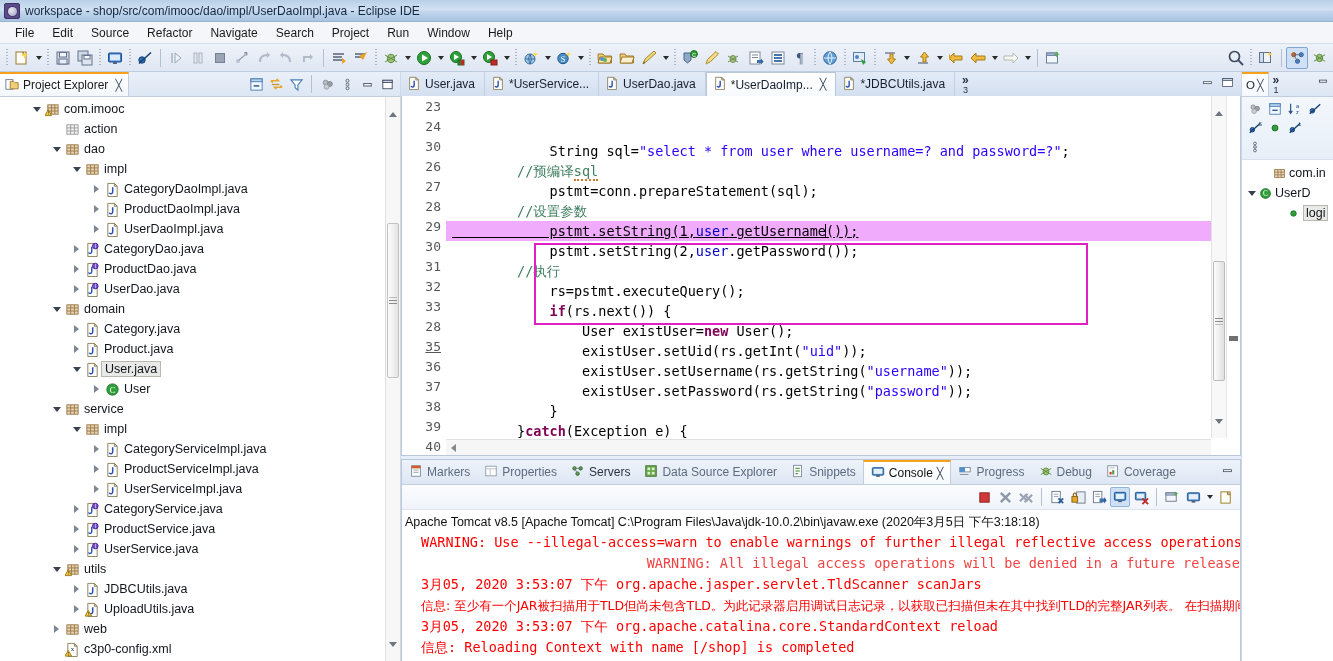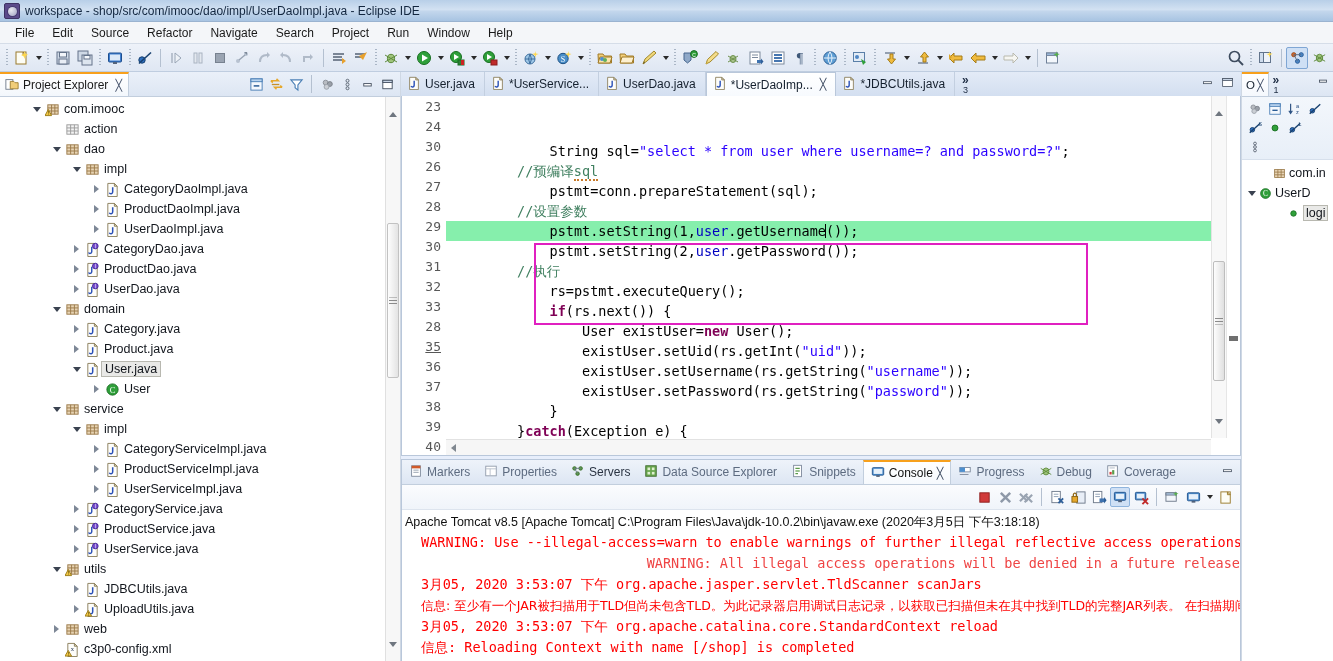--- a/index.html
+++ b/index.html
@@ -281,21 +281,21 @@
     flex: 1 1 auto; min-width: 0;
     position: relative;
     font-family: "DejaVu Sans Mono", monospace;
     font-size: 13.5px;
     color: #000;
     padding-top: 3px;
     overflow: hidden;
     white-space: pre;
   }
   .cline { height: 20px; line-height: 20px; padding-left: 6px; }
-  .cline.hl { background: #86efac; }
+  .cline.hl { background: #f0abfc; text-decoration: underline; }
   .kw { color: #7f0055; font-weight: bold; }
   .str { color: #2a00ff; }
   .cmt { color: #3f7f5f; }
   .fld { color: #0000c0; }
   .squig {
     border-bottom: 2px dotted #c87a2a;
     text-decoration: none;
   }
   .caret-bar {
     display: inline-block; width: 1px; height: 14px;

